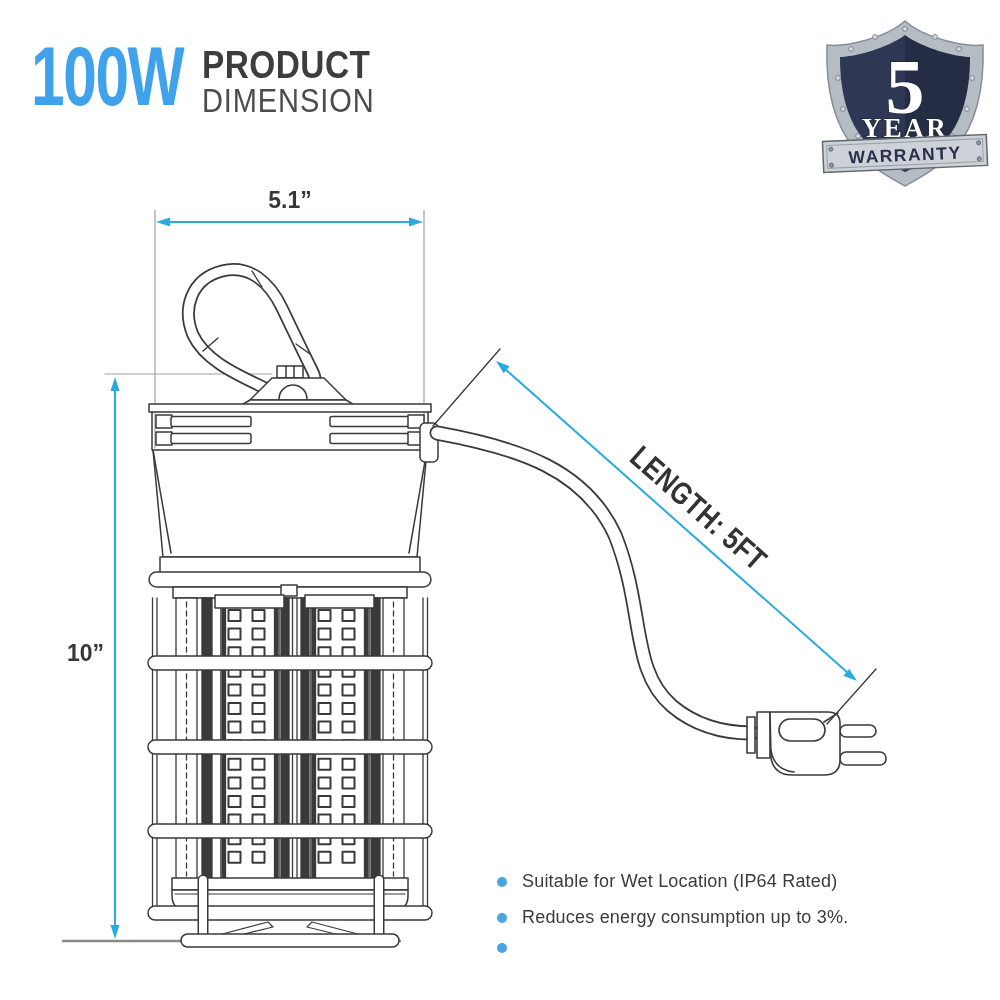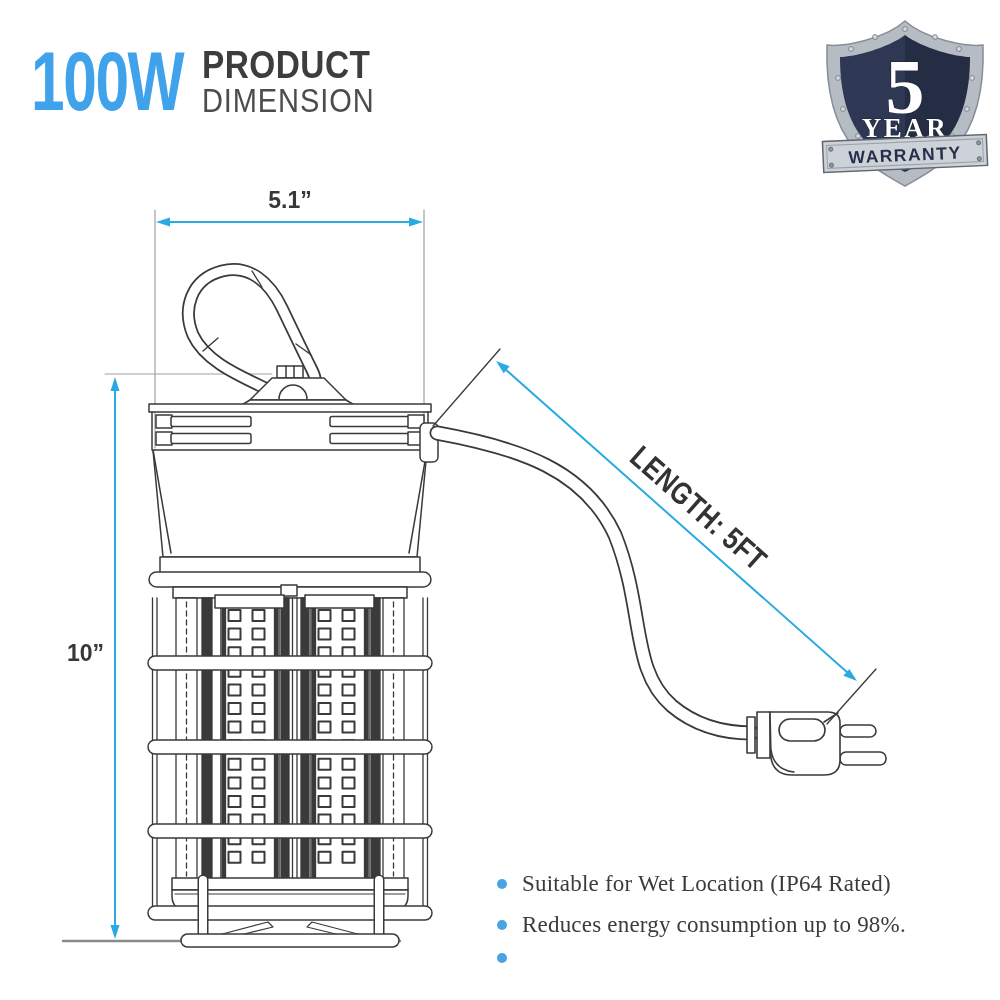--- a/index.html
+++ b/index.html
@@ -1,31 +1,31 @@
 <!DOCTYPE html>
 <html><head>
 <meta charset="utf-8">
 <style>
   html,body{margin:0;padding:0;background:#fff;}
   .canvas{position:relative;width:1000px;height:1000px;background:#fff;overflow:hidden;
           font-family:"Liberation Sans",sans-serif;}
   
-  .brand{position:absolute;left:31px;top:40px;display:flex;align-items:flex-end;}
+  .brand{position:absolute;left:31px;top:40px;display:flex;align-items:flex-start;}
   .wattage{font-size:84px;line-height:0.88;font-weight:bold;color:#3fa2ea;
            letter-spacing:-2px;transform:scaleX(0.72);transform-origin:left top;display:inline-block;}
   .brand-titles{margin-left:-40px;padding-top:6px;transform:scaleX(0.88);transform-origin:left top;}
   .brand-t1{font-size:38px;font-weight:bold;color:#3d3d3d;line-height:1.0;letter-spacing:0.5px;}
   .brand-t2{font-size:33px;font-weight:normal;color:#4c4c4c;line-height:1.05;letter-spacing:1px;}
   
   .layer{position:absolute;left:0;top:0;}
   
   .features{position:absolute;left:497px;top:871px;}
   .feature-row{display:flex;align-items:center;margin-bottom:15px;}
   .dot{width:10px;height:10px;border-radius:50%;background:#4aa4e4;margin-right:15px;flex:0 0 auto;}
-  .feature-text{font-size:23px;color:#3b3b3b;letter-spacing:0.2px;font-family:Liberation Serif, serif;}
+  .feature-text{font-size:18px;color:#3b3b3b;letter-spacing:0.2px;}
   text{font-family:"Liberation Sans",sans-serif;}
   .serif{font-family:"Liberation Serif",serif;}
 </style>
 </head>
 <body>
 
 <div class="canvas">
 
   <div class="brand">
     <span class="wattage">100W</span>
@@ -266,20 +266,20 @@
     </g>
   </svg>
 
   <div class="features">
     <div class="feature-row">
       <span class="dot"></span>
       <span class="feature-text">Suitable for Wet Location (IP64 Rated)</span>
     </div>
     <div class="feature-row">
       <span class="dot"></span>
-      <span class="feature-text">Reduces energy consumption up to 98%.</span>
+      <span class="feature-text">Reduces energy consumption up to 3%.</span>
     </div>
     <div class="feature-row">
       <span class="dot"></span>
     </div>
   </div>
 
 </div>
 
 </body></html>

